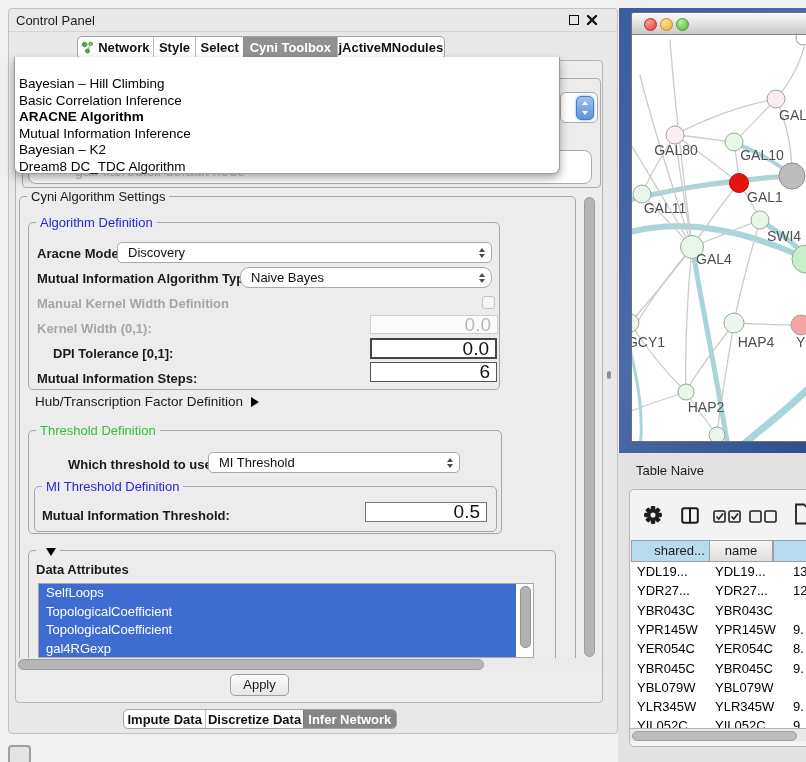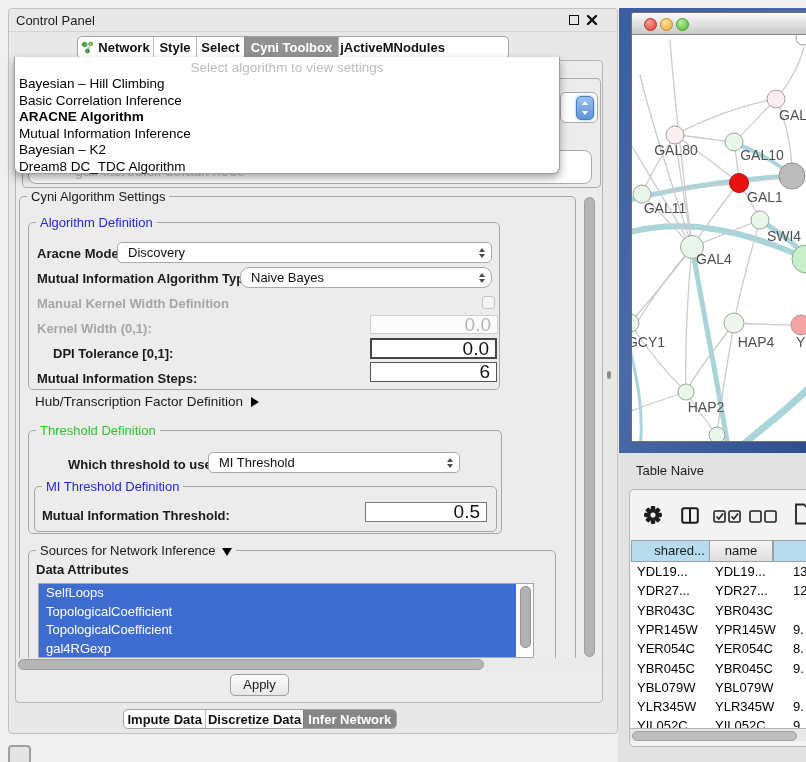--- a/index.html
+++ b/index.html
@@ -10,21 +10,21 @@
 
   
   .cpanel { left:8px; top:8px; width:610px; height:726px; background:#e8e8e8;
             border:1px solid #c2c2c2; border-radius:4px; }
   .cpanel-title { left:16px; top:13px; font-size:13px; color:#1c1c1c; }
   .cpanel-divider { left:9px; top:31px; width:608px; height:1px; background:#d4d4d4; }
   .float-btn { left:569px; top:15px; width:10px; height:10px; border:1.6px solid #111; background:transparent; }
   .close-btn { left:586px; top:14px; width:12px; height:12px; }
 
   
-  .tabbar { left:77px; top:36px; width:432px; height:23px; background:#fff;
+  .tabbar { left:77px; top:36px; width:368px; height:23px; background:#fff;
             border:1px solid #a3a3a3; border-radius:5px; display:flex; overflow:hidden; }
   .tab { display:flex; align-items:center; justify-content:center; gap:4px;
          font-size:13px; font-weight:bold; color:#111; border-left:1px solid #bdbdbd; }
   .tab:first-child { border-left:none; }
   .tab.active { background:#919191; color:#fff; border-left-color:#8a8a8a; }
 
   .inner-panel { left:15px; top:60px; width:588px; height:643px; background:#ececec;
                  border:1px solid #b5b5b5; border-radius:4px; }
 
   
@@ -237,21 +237,21 @@
   </div>
 
   <div class="abs fieldset" style="left:34px; top:486px; width:463px; height:46px;"></div>
   <div class="abs legend blue" style="left:42px; top:479px; z-index:6;">MI Threshold Definition</div>
 
   <div class="abs blabel" style="left:42px; top:508px;">Mutual Information Threshold:</div>
   <div class="abs tfield" style="left:365px; top:502px; width:122px; height:20px; line-height:18px; border:1px solid #777;">0.5</div>
 
   <div class="abs fieldset" style="left:28px; top:550px; width:528px; height:114px;"></div>
   <div class="abs legend" style="left:36px; top:543px; z-index:6;">
-    <span>Sources for Network Inference</span><span class="down-arrow"></span>
+    <span class="down-arrow"></span>
   </div>
   <div class="abs blabel" style="left:36px; top:562px; z-index:6;">Data Attributes</div>
 
   <div class="abs attr-list">
     <div id="attr-items">
         <div class="attr-item">SelfLoops</div>
         <div class="attr-item">TopologicalCoefficient</div>
         <div class="attr-item">TopologicalCoefficient</div>
         <div class="attr-item">gal4RGexp</div>
       </div>
@@ -273,21 +273,20 @@
     </div>
     <div class="btab" style="width:98px">
       <span>Discretize Data</span>
     </div>
     <div class="btab active" style="width:94px">
       <span>Infer Network</span>
     </div>
   </div>
 
   <div class="abs popup">
-    <div class="popup-ph">Select algorithm to view settings</div>
     <div class="popup-opts" id="popup-opts">
         <div class="popt">Bayesian – Hill Climbing</div>
         <div class="popt">Basic Correlation Inference</div>
         <div class="popt bold">ARACNE Algorithm</div>
         <div class="popt">Mutual Information Inference</div>
         <div class="popt">Bayesian – K2</div>
         <div class="popt">Dream8 DC_TDC Algorithm</div>
       </div>
   </div>
 

